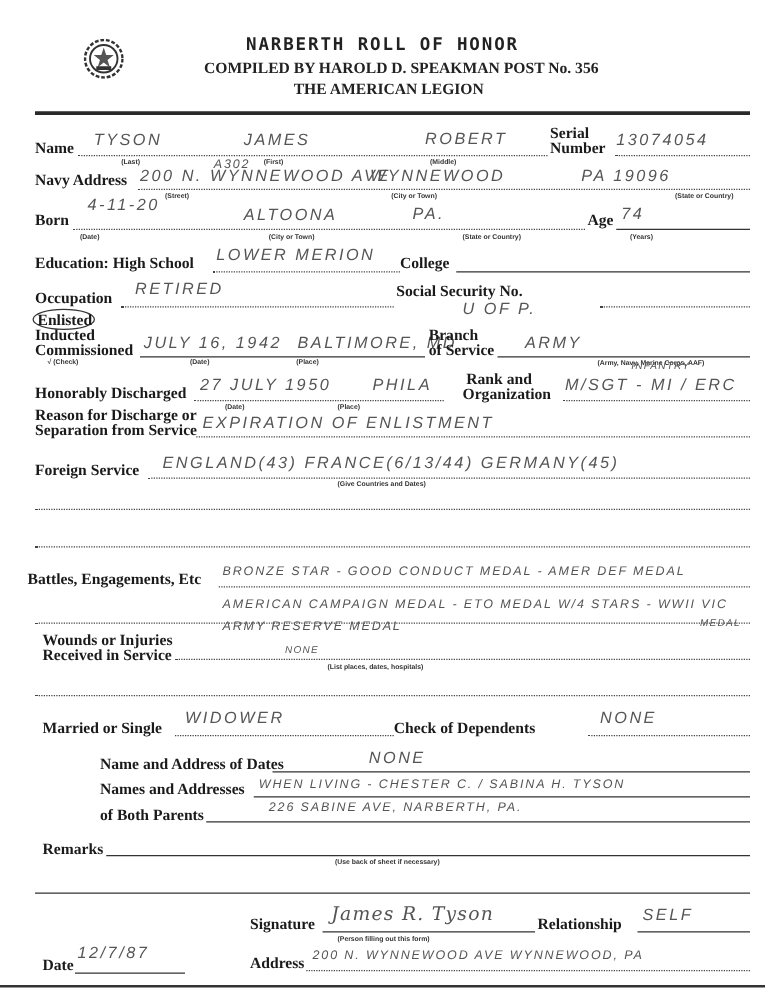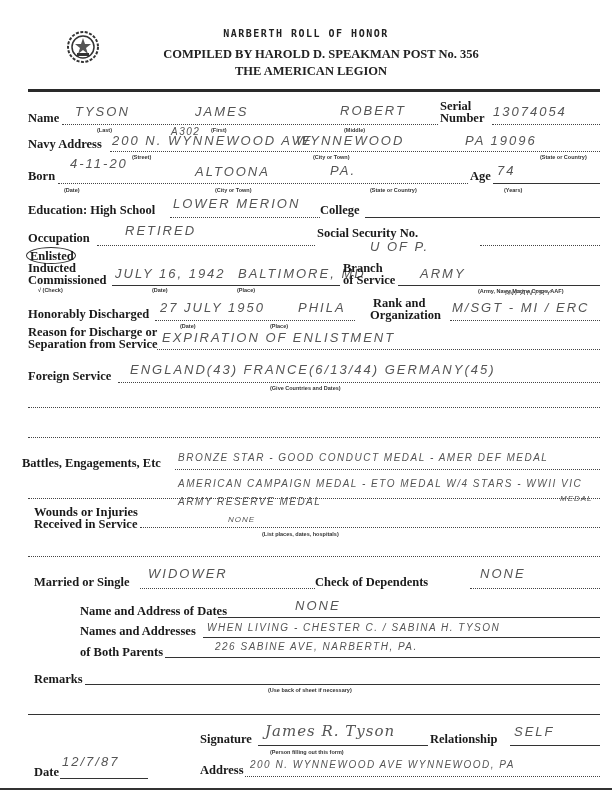--- a/index.html
+++ b/index.html
@@ -1,21 +1,21 @@
 <!DOCTYPE html>
 <html><head>
 <meta charset="utf-8">
 <style>
   html, body { margin: 0; padding: 0; }
   body {
     width: 612px; height: 792px; background: #ffffff; position: relative; overflow: hidden;
     font-family: "Liberation Serif", "DejaVu Serif", serif; color: #1a1a1a;
   }
   .abs { position: absolute; }
-  .title1 { left: 0; width: 612px; top: 28px; text-align: center; font-family: "DejaVu Sans Mono", "Liberation Mono", monospace; font-weight: bold; font-size: 10px; letter-spacing: 1.5px; color: #222; }
+  .title1 { left: 0; width: 612px; top: 28px; text-align: center; font-family: "DejaVu Sans Mono", "Liberation Mono", monospace; font-weight: bold; font-size: 14px; letter-spacing: 1.5px; color: #222; }
   .title2 { left: 0; width: 612px; top: 47px; text-align: center; font-weight: bold; font-size: 12.5px; color: #222; padding-left: 30px; box-sizing: border-box; }
   .title3 { left: 0; width: 612px; top: 64px; text-align: center; font-weight: bold; font-size: 12.5px; color: #222; padding-left: 10px; box-sizing: border-box; }
   .emblem { left: 67px; top: 31px; width: 32px; height: 32px; }
   .rule-thick { height: 3px; background: #2a2a2a; }
   .rule-thin { height: 1px; background: #333; }
   .dots { border-bottom: 1px dotted #444; height: 0; }
   .solid { border-bottom: 1px solid #333; height: 0; }
   .lbl { font-weight: bold; font-size: 12.5px; white-space: nowrap; color: #1a1a1a; }
   .lbl2 { font-weight: bold; font-size: 12.5px; line-height: 12px; color: #1a1a1a; }
   .cap { font-family: "Liberation Sans", sans-serif; font-size: 5.5px; font-weight: bold; color: #333; white-space: nowrap; }
@@ -81,21 +81,21 @@
 
 <div class="abs lbl" style="left:28px; top:203px;">Education: High School</div>
 <div class="abs dots" style="left:170px; top:217px; width:150px;"></div>
 <div class="abs hw" style="left:173px; top:196px;">LOWER MERION</div>
 <div class="abs lbl" style="left:320px; top:203px;">College</div>
 <div class="abs solid" style="left:365px; top:217px; width:235px;"></div>
 <div class="abs hw" style="left:370px; top:196px;margin-top:43px;">U OF P.</div>
 
 <div class="abs lbl" style="left:28px; top:231px;">Occupation</div>
 <div class="abs dots" style="left:97px; top:245px; width:218px;"></div>
-<div class="abs hw" style="left:125px; top:223px;font-style:italic;">RETIRED</div>
+<div class="abs hw" style="left:108px; top:223px;font-style:italic;">RETIRED</div>
 <div class="abs lbl" style="left:317px; top:226px;">Social Security No.</div>
 <div class="abs dots" style="left:480px; top:245px; width:120px;"></div>
 <div class="abs hw" style="left:485px; top:223px;"></div>
 
 <div class="abs circle" style="left:26px; top:247px; width:48px; height:15px;"></div>
 <div class="abs lbl2" style="left:30px; top:250px;">Enlisted</div>
 <div class="abs lbl2" style="left:28px; top:262px;">Inducted</div>
 <div class="abs lbl2" style="left:28px; top:274px;">Commissioned</div>
 <div class="abs cap" style="left:38px; top:287px;">√ (Check)</div>
 <div class="abs solid" style="left:112px; top:285px; width:228px;"></div>

